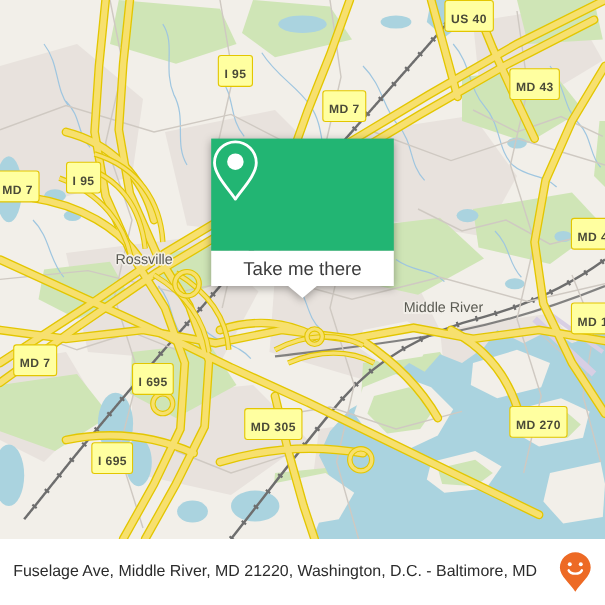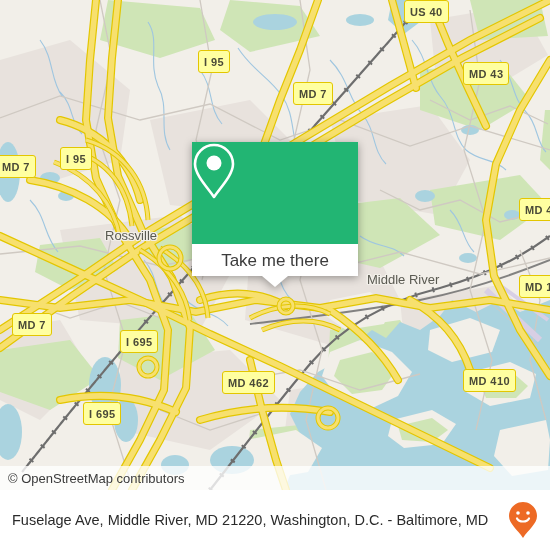--- a/index.html
+++ b/index.html
@@ -20,21 +20,21 @@
   
   .shield{
     position:absolute;
     background:#ffffa0;
     border:1.6px solid #e3c600;
     border-radius:3px;
     color:#4a4a38;
     font-size:11px;
     font-weight:bold;
     line-height:1;
-    padding:6px 5px 4px 5px;
+    padding:12px 5px 4px 5px;
     letter-spacing:.4px;
     white-space:nowrap;
     font-family:"Liberation Sans","DejaVu Sans",sans-serif;
   }
 
   
   .place{
     position:absolute;
     color:#5a5a52;
     font-size:13px;
@@ -44,21 +44,20 @@
       1.4px 0 #f2efe9,-1.4px 0 #f2efe9,0 1.4px #f2efe9,0 -1.4px #f2efe9,
       1px 1px #f2efe9,-1px 1px #f2efe9,1px -1px #f2efe9,-1px -1px #f2efe9;
     text-align:center;
   }
   .place.two{line-height:17px;}
 
   
   .callout{
     position:absolute;left:192px;top:126px;width:166px;
     filter:drop-shadow(0 2px 4px rgba(0,0,0,.35));
-    margin-top:16px;
   }
   .callout-top{
     height:102px;background:#22b573;
     display:flex;align-items:center;justify-content:center;
   }
   .callout-bottom{
     height:32px;background:#ffffff;
     display:flex;align-items:center;justify-content:center;
   }
   .callout-label{
@@ -329,43 +328,40 @@
     <div class="shield" style="left:404px;top:0px;">US 40</div>
     <div class="shield" style="left:198px;top:50px;">I 95</div>
     <div class="shield" style="left:463px;top:62px;">MD 43</div>
     <div class="shield" style="left:293px;top:82px;">MD 7</div>
     <div class="shield" style="left:60px;top:147px;">I 95</div>
     <div class="shield" style="left:519px;top:198px;">MD 43</div>
     <div class="shield" style="left:519px;top:275px;">MD 15</div>
     <div class="shield" style="left:-4px;top:155px;">MD 7</div>
     <div class="shield" style="left:12px;top:313px;">MD 7</div>
     <div class="shield" style="left:120px;top:330px;">I 695</div>
-    <div class="shield" style="left:222px;top:371px;">MD 462</div>
-    <div class="shield" style="left:463px;top:369px;">MD 410</div>
+    <div class="shield" style="left:222px;top:371px;">MD 305</div>
+    <div class="shield" style="left:463px;top:369px;">MD 270</div>
     <div class="shield" style="left:83px;top:402px;">I 695</div>
 
     <div class="place" style="left:105px;top:228px;">Rossville</div>
     <div class="place two" style="left:367px;top:271px;width:60px;">Middle River</div>
 
     <div class="callout">
       <div class="callout-top">
         <svg width="44" height="58" viewBox="0 0 44 58">
           <path d="M22 3 C11.5 3 3 11.5 3 22 C3 33 16 46 22 55 C28 46 41 33 41 22 C41 11.5 32.5 3 22 3 Z" fill="none" stroke="#ffffff" stroke-width="2.6" stroke-linejoin="round"></path>
           <circle cx="22" cy="21" r="7.5" fill="#ffffff"></circle>
         </svg>
       </div>
       <div class="callout-bottom">
         <span class="callout-label">Take me there</span>
       </div>
       <div class="callout-tail"></div>
     </div>
 
-    <div class="attrib">
-      <span>© OpenStreetMap contributors</span>
-    </div>
   </div>
 
   <div class="footer">
     <div class="footer-addr">Fuselage Ave, Middle River, MD 21220, Washington, D.C. - Baltimore, MD</div>
     <div class="brand">
       <svg width="30" height="38" viewBox="0 0 30 38">
         <path d="M15 1 C7.3 1 1 7.3 1 15 C1 23 10 29 15 37 C20 29 29 23 29 15 C29 7.3 22.7 1 15 1 Z" fill="#ed6a25"></path>
         <circle cx="10" cy="12" r="1.8" fill="#ffffff"></circle>
         <circle cx="20" cy="12" r="1.8" fill="#ffffff"></circle>
         <path d="M9 17.5 C11 21.5 19 21.5 21 17.5" fill="none" stroke="#ffffff" stroke-width="2.2" stroke-linecap="round"></path>

